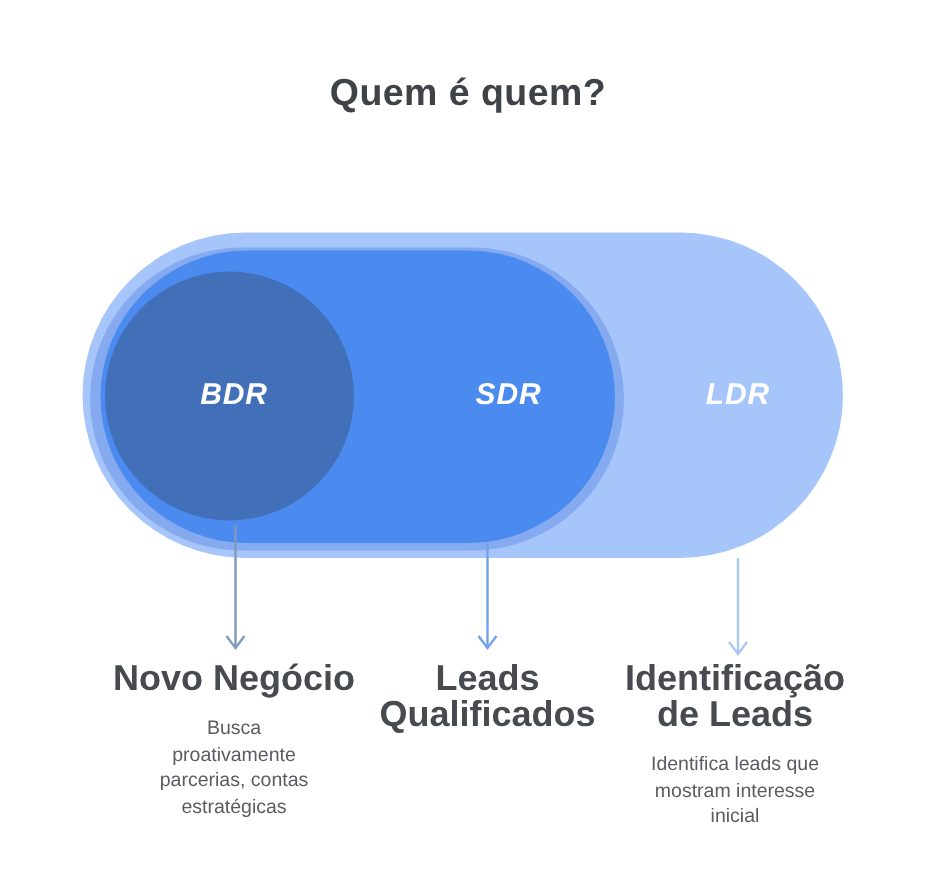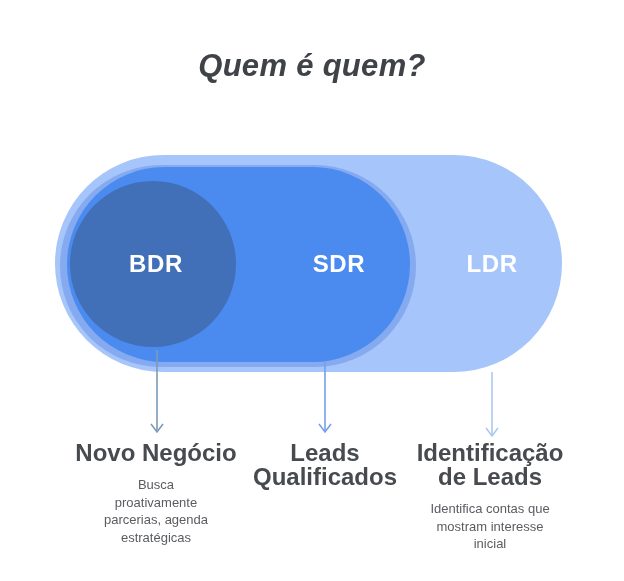--- a/index.html
+++ b/index.html
@@ -14,26 +14,25 @@
     height: 581px;
     background: #ffffff;
     overflow: hidden;
   }
   .page-title {
     position: absolute;
     left: 0;
     top: 48px;
     width: 624px;
     text-align: center;
-    font-size: 31px;
+    font-size: 25px;
     font-weight: bold;
     color: #3f4247;
     letter-spacing: 0.3px;
     margin: 0;
-    font-style: italic;
   }
   .shape {
     position: absolute;
   }
   .pill-ldr {
     left: 55px; top: 155px;
     width: 507px; height: 217px;
     border-radius: 109px;
   }
   .pill-glow {
@@ -48,24 +47,25 @@
   }
   .circle-bdr {
     left: 70px; top: 181px;
     width: 166px; height: 166px;
     border-radius: 50%;
   }
   .shape-label {
     position: absolute;
     transform: translate(-50%, -50%);
     color: #ffffff;
-    font-size: 24px;
+    font-size: 20px;
     font-weight: bold;
     letter-spacing: 0.6px;
     white-space: nowrap;
+    font-style: italic;
   }
   .lbl-bdr { left: 156px; top: 264px; }
   .lbl-sdr { left: 339px; top: 264px; }
   .lbl-ldr { left: 492px; top: 264px; }
   .arrow {
     position: absolute;
   }
   .arrow-1 { left: 149px; top: 350px; }
   .arrow-2 { left: 317px; top: 362px; }
   .arrow-3 { left: 484px; top: 372px; }
@@ -119,28 +119,28 @@
   </svg>
   <svg class="arrow arrow-3" width="16" height="66" viewBox="0 0 16 66">
     <line x1="8" y1="0" x2="8" y2="63" fill="none" stroke-width="1.6" stroke="#abc8f4"></line>
     <polyline points="2,56 8,64 14,56" fill="none" stroke-width="1.6" stroke="#abc8f4"></polyline>
   </svg>
 
   <div class="col col-1">
     <h3 class="col-heading">Novo Negócio</h3>
     <p class="col-body">Busca
 proativamente
-parcerias, agenda
+parcerias, contas
 estratégicas</p>
   </div>
   <div class="col col-2">
     <h3 class="col-heading">Leads
 Qualificados</h3>
   </div>
   <div class="col col-3">
     <h3 class="col-heading">Identificação
 de Leads</h3>
-    <p class="col-body">Identifica contas que
+    <p class="col-body">Identifica leads que
 mostram interesse
 inicial</p>
   </div>
 
 </div>
 
 </body></html>

